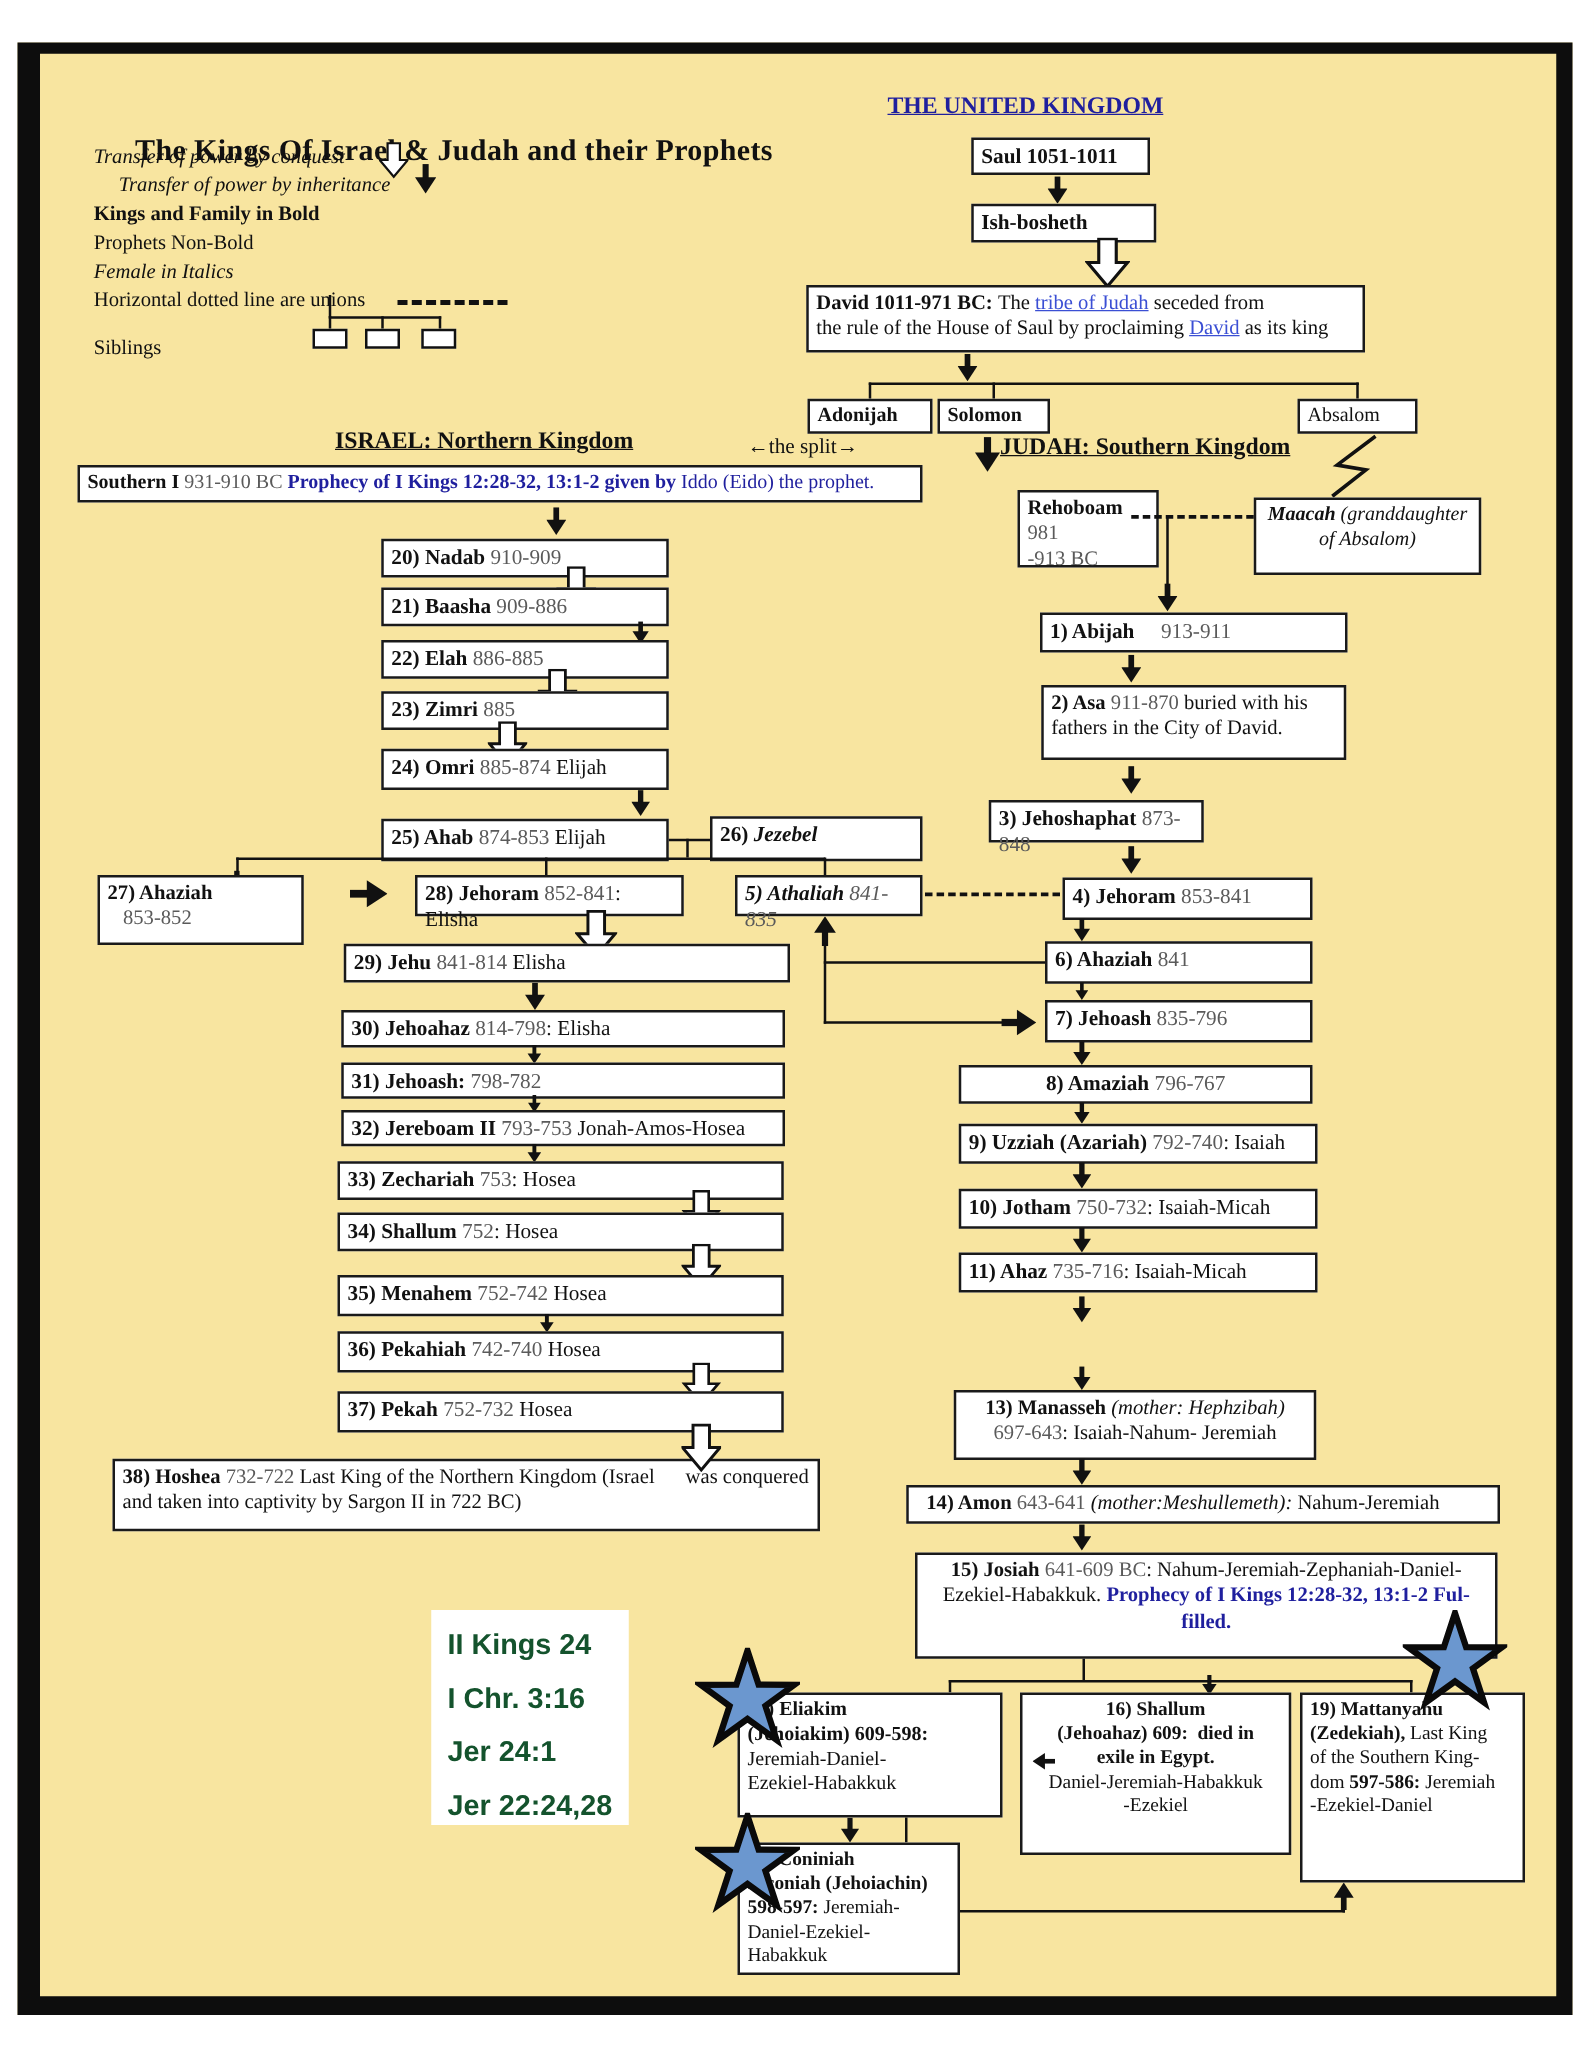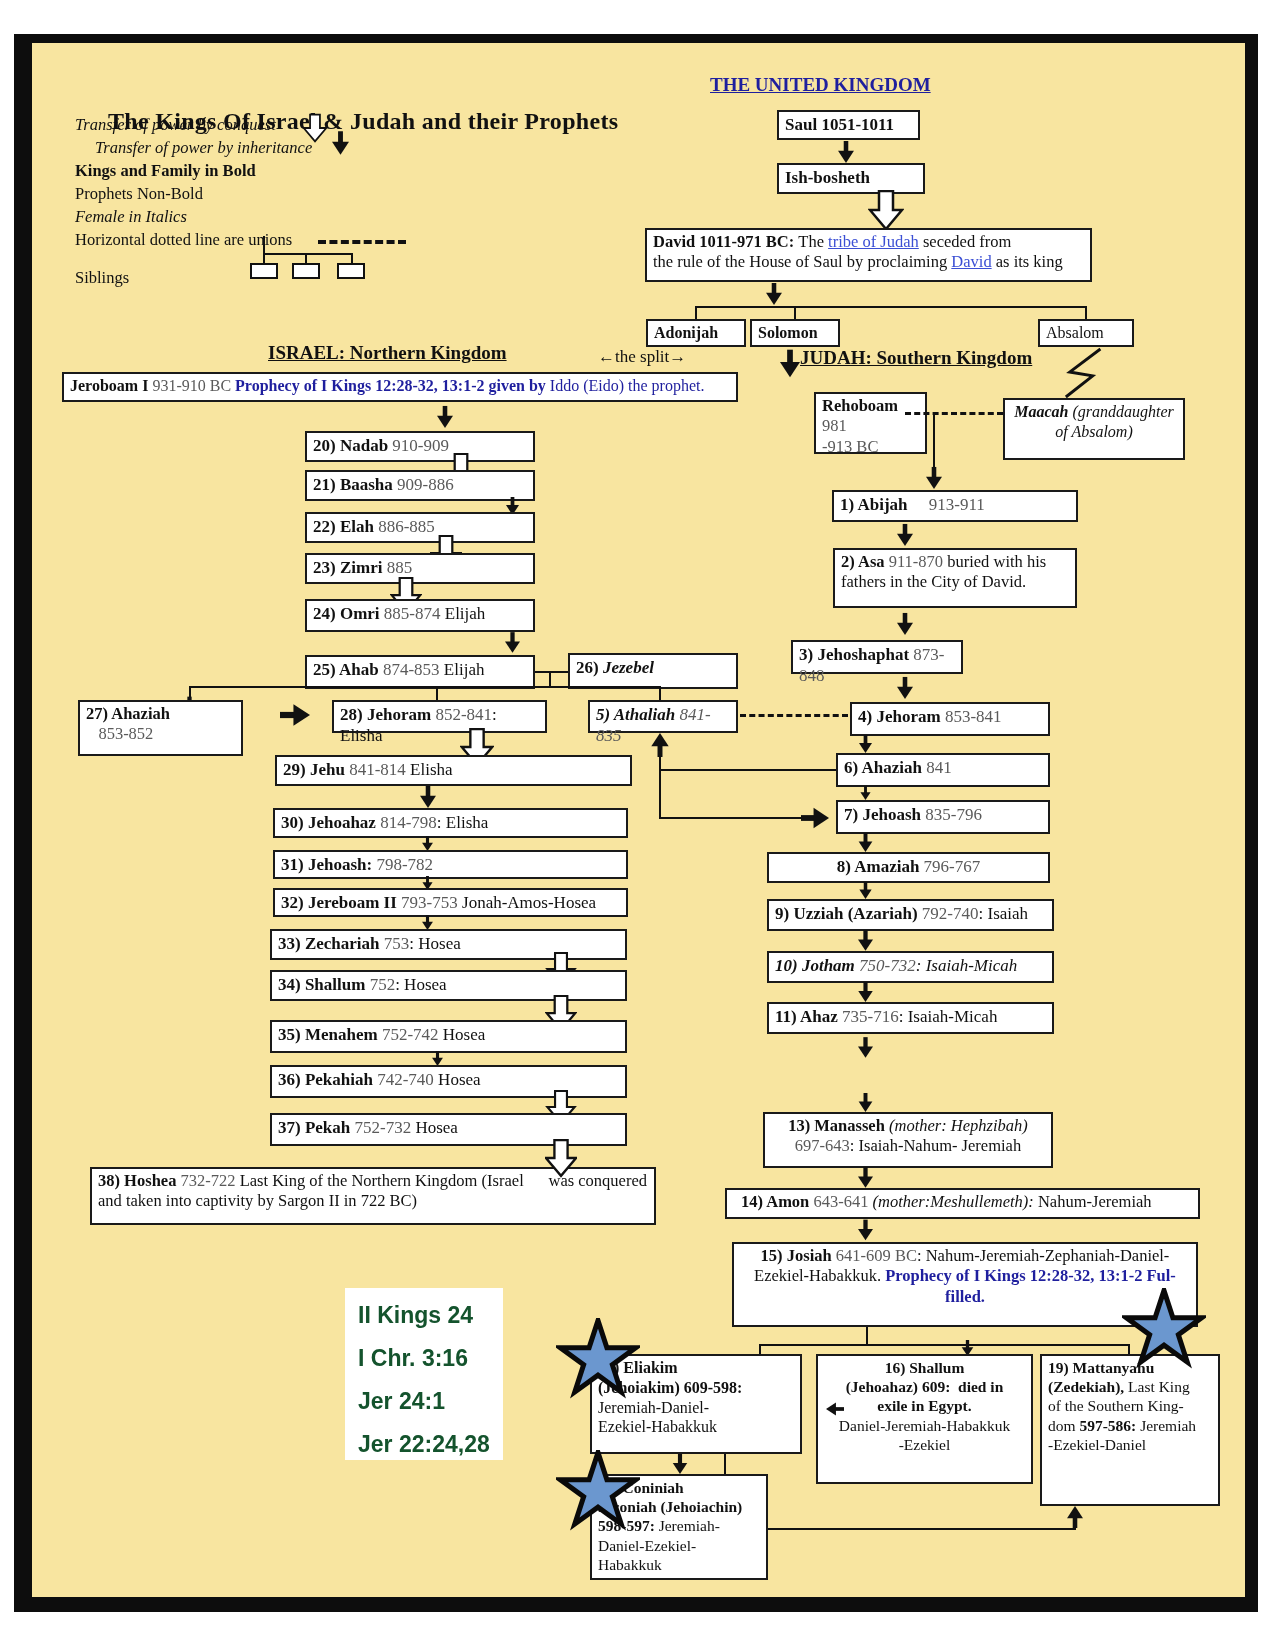--- a/index.html
+++ b/index.html
@@ -101,21 +101,21 @@
   <div class="abs" style="left:598px;top:347px;font-size:17px;">←the split→</div>
   <div class="heading" style="left:268px;top:342px;">ISRAEL: Northern Kingdom</div>
   <div class="heading" style="left:800px;top:347px;">JUDAH: Southern Kingdom</div>
   <svg class="arr" style="left:780px;top:348px;width:20px;height:31px">
       <use href="#sol-arr"></use>
     </svg>
   <svg class="arr" style="left:1062px;top:347px;width:48px;height:52px">
       <use href="#zigzag"></use>
     </svg>
 
-  <div class="kbox" style="left:62px;top:372px;width:676px;height:30px;font-size:16px;"><span class="r-b">Jeroboam I </span><span class="r-m">931-910 BC </span><span class="r-blueb">Prophecy of I Kings 12:28-32, 13:1-2 given by </span><span class="r-blue">Iddo (Eido) the prophet.</span></div>
+  <div class="kbox" style="left:62px;top:372px;width:676px;height:30px;font-size:16px;"><span class="r-b">Southern I </span><span class="r-m">931-910 BC </span><span class="r-blueb">Prophecy of I Kings 12:28-32, 13:1-2 given by </span><span class="r-blue">Iddo (Eido) the prophet.</span></div>
   <svg class="arr" style="left:437px;top:403px;width:16px;height:28px">
       <use href="#sol-arr"></use>
     </svg>
 
   <div class="kbox" style="left:305px;top:431px;width:230px;height:31px;"><span class="r-b">20) Nadab </span><span class="r-m">910-909</span></div>
   <svg class="arr" style="left:445px;top:453px;width:32px;height:36px">
       <use href="#out-arr"></use>
     </svg>
   <div class="kbox" style="left:305px;top:470px;width:230px;height:31px;"><span class="r-b">21) Baasha </span><span class="r-m">909-886</span></div>
   <svg class="arr" style="left:505px;top:497px;width:15px;height:18px">
@@ -237,21 +237,21 @@
       <use href="#sol-arr"></use>
     </svg>
   <div class="kbox center" style="left:767px;top:852px;width:283px;height:31px;"><span class="r-b">8) Amaziah </span><span class="r-m">796-767</span></div>
   <svg class="arr" style="left:858px;top:882px;width:15px;height:17px">
       <use href="#sol-arr"></use>
     </svg>
   <div class="kbox" style="left:767px;top:899px;width:287px;height:32px;"><span class="r-b">9) Uzziah (Azariah) </span><span class="r-m">792-740</span><span class="r-n">: Isaiah</span></div>
   <svg class="arr" style="left:858px;top:930px;width:15px;height:21px">
       <use href="#sol-arr"></use>
     </svg>
-  <div class="kbox" style="left:767px;top:951px;width:287px;height:32px;font-style:italic;"><span class="r-b">10) Jotham </span><span class="r-m">750-732</span><span class="r-n">: Isaiah-Micah</span></div>
+  <div class="kbox" style="left:767px;top:951px;width:287px;height:32px;"><span class="r-b">10) Jotham </span><span class="r-m">750-732</span><span class="r-n">: Isaiah-Micah</span></div>
   <svg class="arr" style="left:858px;top:982px;width:15px;height:20px">
       <use href="#sol-arr"></use>
     </svg>
   <div class="kbox" style="left:767px;top:1002px;width:287px;height:32px;"><span class="r-b">11) Ahaz </span><span class="r-m">735-716</span><span class="r-n">: Isaiah-Micah</span></div>
   <svg class="arr" style="left:858px;top:1033px;width:15px;height:29px">
       <use href="#sol-arr"></use>
     </svg>
   <svg class="arr" style="left:858px;top:1093px;width:15px;height:19px">
       <use href="#sol-arr"></use>
     </svg>

